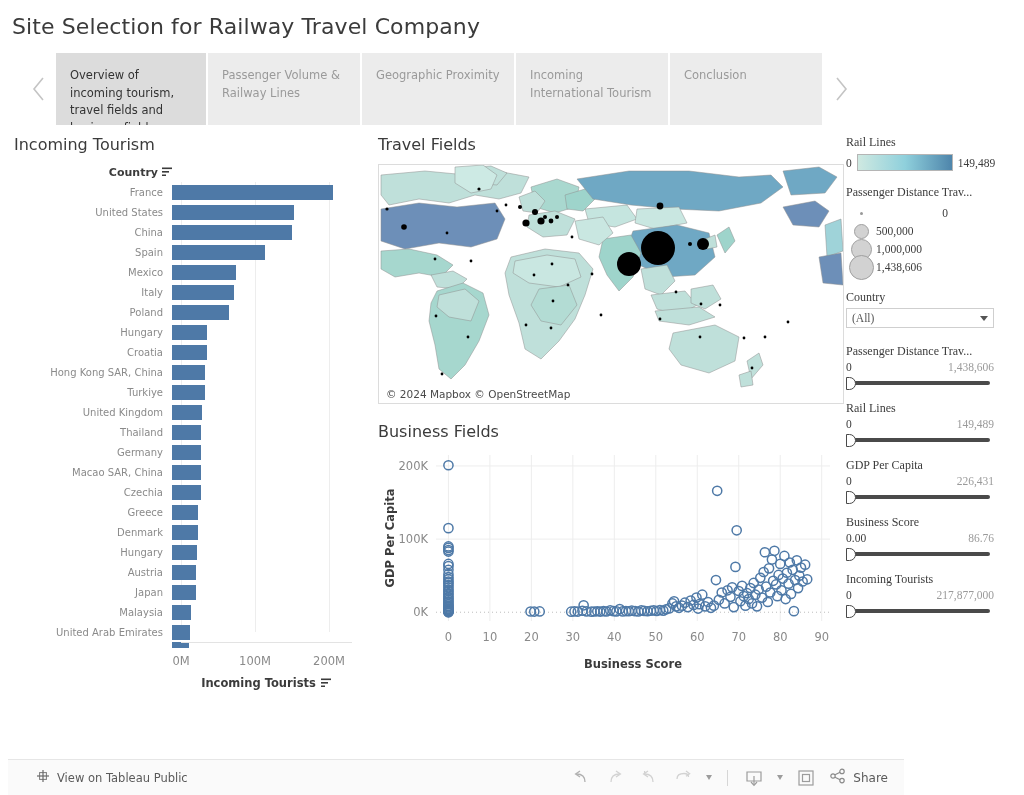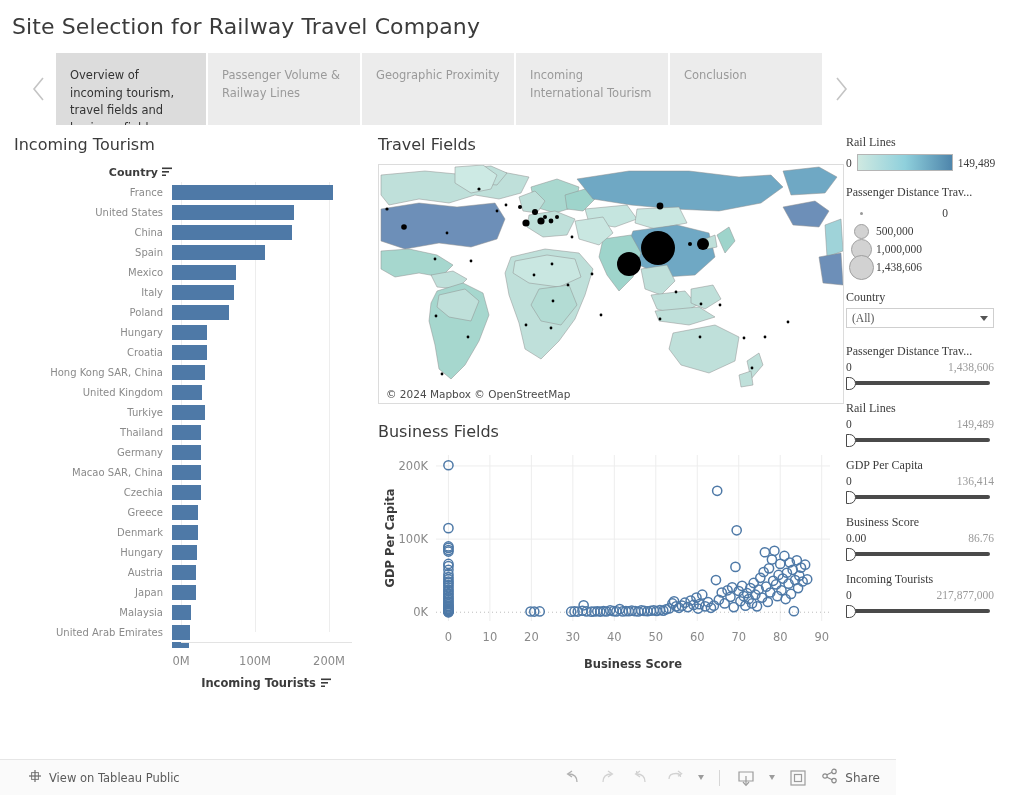--- a/index.html
+++ b/index.html
@@ -299,21 +299,21 @@
     height: 13px;
     background: #ffffff;
     border: 1px solid #4a4a4a;
     border-radius: 0 7px 7px 0;
     box-sizing: border-box;
   }
 
   
   .toolbar {
     position: absolute;
-    left: 0;
+    left: 8px;
     bottom: 0;
     width: 896px;
     height: 36px;
     background: #fafafa;
     border-top: 1px solid #e6e6e6;
     display: flex;
     align-items: center;
     justify-content: space-between;
     box-sizing: border-box;
     padding: 0 16px 0 28px;
@@ -430,26 +430,26 @@
           </div>
           <div class="bar-row">
             <div class="bar-label">Croatia</div>
             <div class="bar-fill" style="width: 35.15px;"></div>
           </div>
           <div class="bar-row">
             <div class="bar-label">Hong Kong SAR, China</div>
             <div class="bar-fill" style="width: 32.8123px;"></div>
           </div>
           <div class="bar-row">
+            <div class="bar-label">Turkiye</div>
+            <div class="bar-fill" style="width: 32.56px;"></div>
+          </div>
+          <div class="bar-row">
             <div class="bar-label">United Kingdom</div>
             <div class="bar-fill" style="width: 30.266px;"></div>
-          </div>
-          <div class="bar-row">
-            <div class="bar-label">Turkiye</div>
-            <div class="bar-fill" style="width: 32.56px;"></div>
           </div>
           <div class="bar-row">
             <div class="bar-label">Thailand</div>
             <div class="bar-fill" style="width: 29.452px;"></div>
           </div>
           <div class="bar-row">
             <div class="bar-label">Germany</div>
             <div class="bar-fill" style="width: 29.2766px;"></div>
           </div>
           <div class="bar-row">
@@ -871,21 +871,21 @@
           </div>
           <div class="slider">
             <div class="slider-track"></div>
             <div class="slider-handle"></div>
           </div>
         </div>
         <div class="filt">
           <div class="filt-title">GDP Per Capita</div>
           <div class="filt-range">
             <span class="filt-min">0</span>
-            <span class="filt-max">136,414</span>
+            <span class="filt-max">226,431</span>
           </div>
           <div class="slider">
             <div class="slider-track"></div>
             <div class="slider-handle"></div>
           </div>
         </div>
         <div class="filt">
           <div class="filt-title">Business Score</div>
           <div class="filt-range">
             <span class="filt-min">0.00</span>

